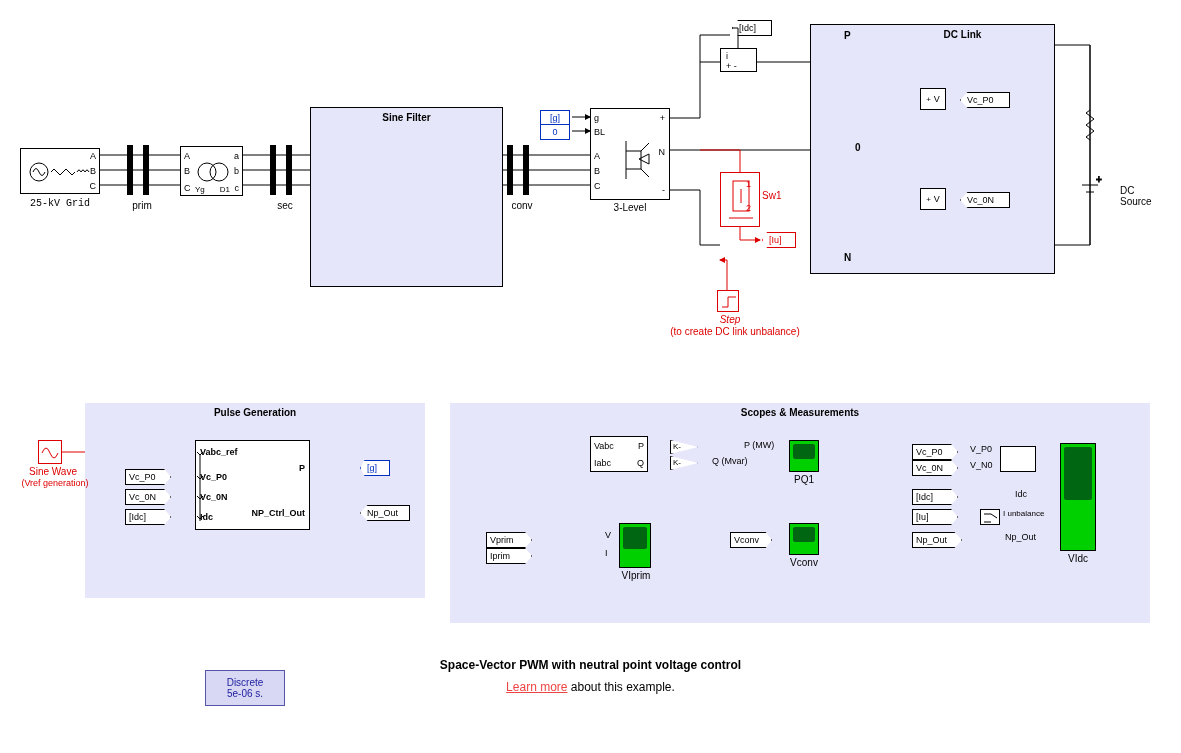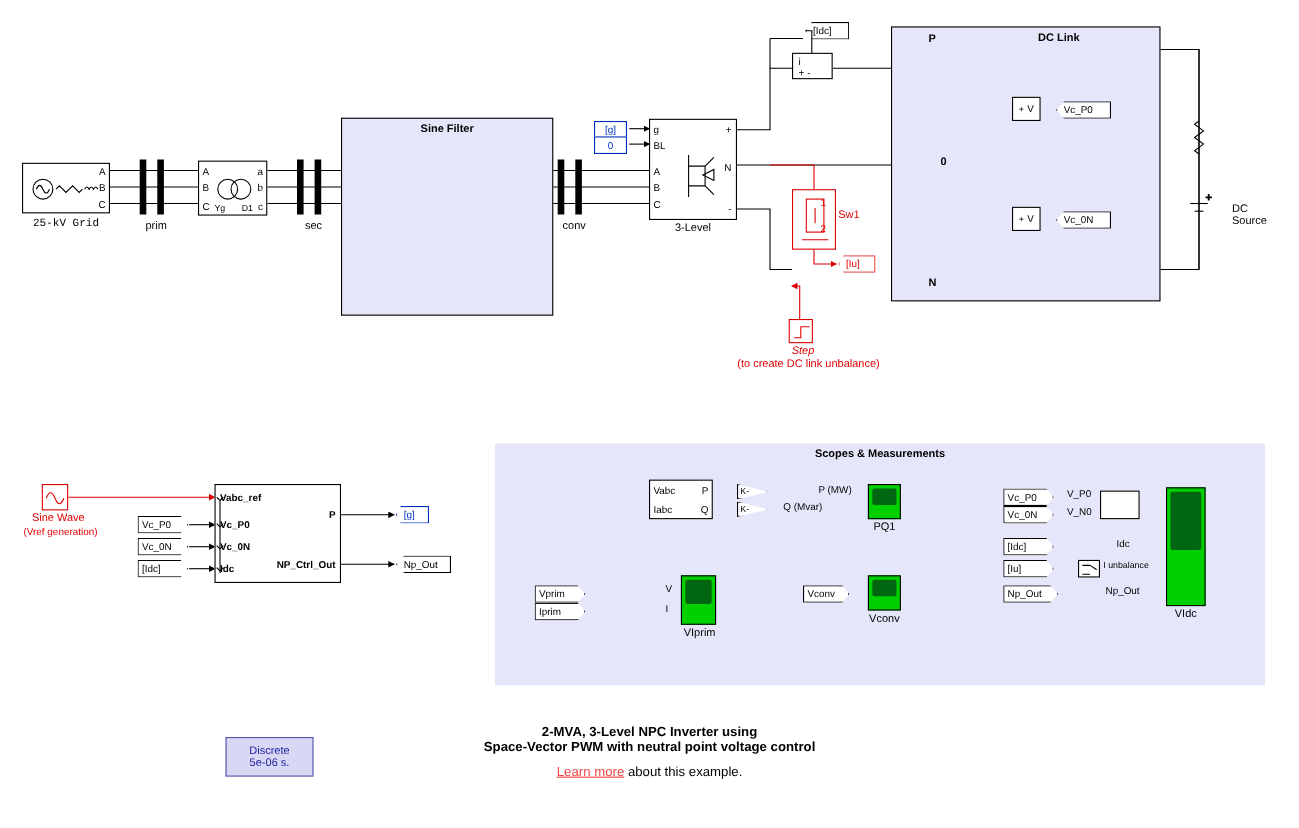--- a/index.html
+++ b/index.html
@@ -390,20 +390,23 @@
 <div class="measblk" style="left:920px; top:188px; width:26px; height:22px;">
   <span style="font-size:8px;">+</span>
       <span style="margin-left:3px;font-size:9px;">V</span>
 </div>
 <div class="tag-goto" style="left:960px; top:92px; width:50px;">Vc_P0</div>
 <div class="tag-goto" style="left:960px; top:192px; width:50px;">Vc_0N</div>
 
 <div class="label" style="left:1120px; top:185px; width:50px; white-space:pre; text-align:left;">DC
 Source</div>
 
+<div class="subsystem" style="left:85px; top:403px; width:340px; height:195px; border:none;">
+  <div class="subsystem-header">Pulse Generation</div>
+</div>
 
 <div class="box redblock" style="left:38px; top:440px; width:24px; height:24px;">
   <svg width="24" height="24">
         <path d="M3 12 q4 -10 8 0 q4 10 8 0" stroke="#d00" fill="none"></path>
       </svg>
 </div>
 <div class="label redtext" style="left:18px; top:466px; width:70px;">Sine Wave</div>
 <div class="label redtext" style="left:10px; top:478px; width:90px; font-size:9px;">(Vref generation)</div>
 
 <div class="tag-from" style="left:125px; top:469px; width:46px;">Vc_P0</div>
@@ -484,20 +487,19 @@
 
 <div class="scope" style="left:1060px; top:443px; width:36px; height:108px;"></div>
 <div class="label" style="left:1055px; top:553px; width:46px;">VIdc</div>
 
 <div class="powergui" style="left:205px; top:670px; width:80px; height:36px;">
   <div>Discrete</div>
   <div>5e-06 s.</div>
 </div>
 
 <div class="title-block" style="top:658px;">
-  <div style="font-weight:bold; font-size:12px;">2-MVA, 3-Level NPC Inverter using</div>
   <div style="font-weight:bold; font-size:12px;">Space-Vector PWM with neutral point voltage control</div>
   <div style="font-size:12px; margin-top:8px;">
     <a href="#">Learn more</a><span> about this example.</span>
   </div>
 </div>
 
 </div>
 
 </body></html>

